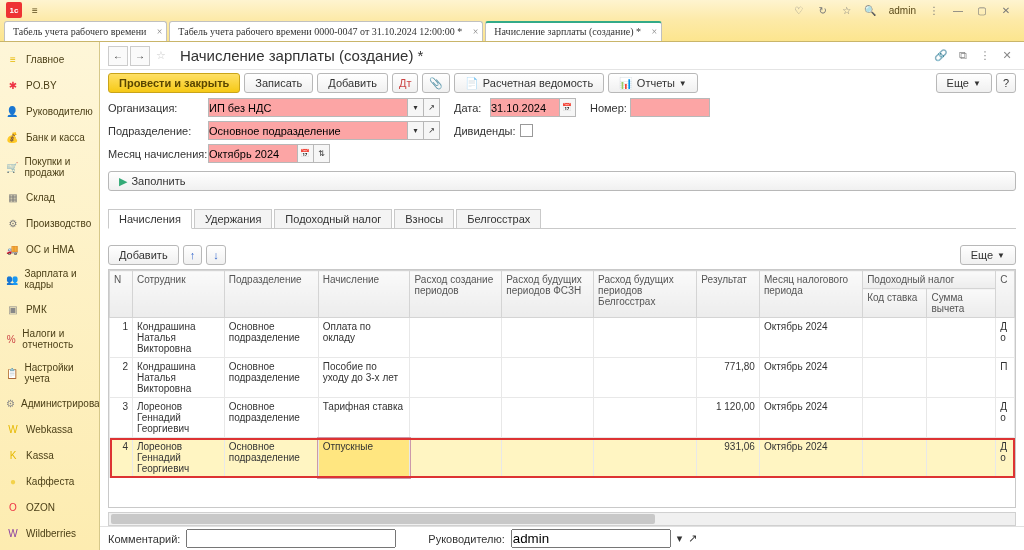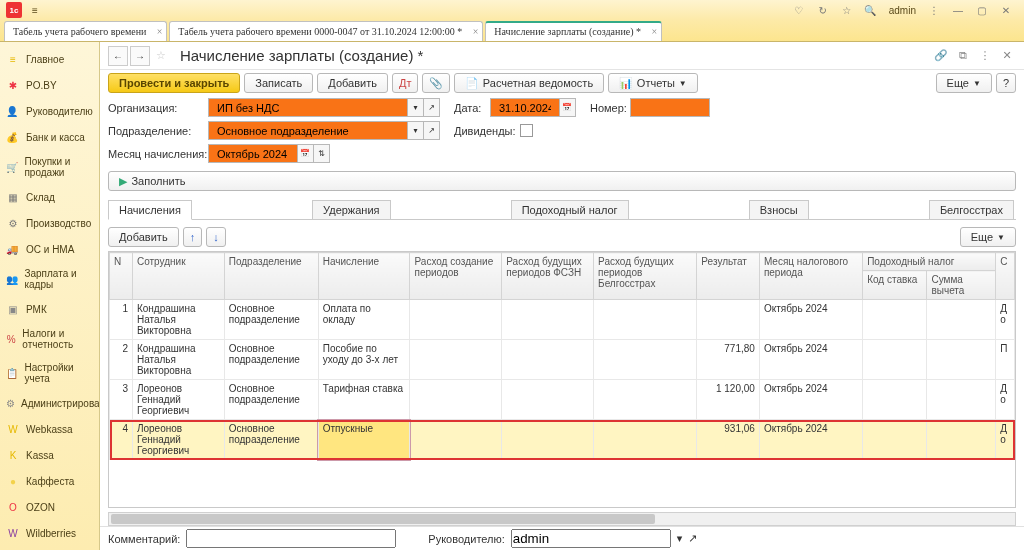--- a/index.html
+++ b/index.html
@@ -32,28 +32,28 @@
   
   .toolbar { height: 26px; display: flex; align-items: center; padding: 2px 8px; gap: 4px; }
   .btn { border: 1px solid #b8b8b8; background: linear-gradient(#fff,#f0f0f0); padding: 2px 10px; font-size: 11px; border-radius: 3px; cursor: pointer; height: 20px; display: flex; align-items: center; }
   .btn.primary { background: linear-gradient(#ffe066,#f6c916); border-color: #c9a41a; font-weight: bold; color: #5a4600; }
   .btn.icon-only { padding: 2px 6px; }
   .btn .chev { margin-left: 4px; font-size: 8px; }
   .toolbar .spacer { flex: 1; }
   
   .form-row { display: flex; align-items: center; padding: 2px 8px; font-size: 11px; }
   .form-row label { width: 100px; color: #333; }
-  .form-row .input { border: 1px solid #b8b8b8; height: 19px; padding: 0 8px; font-size: 11px; background: #f97316; }
+  .form-row .input { border: 1px solid #b8b8b8; height: 19px; padding: 0 0; font-size: 11px; background: #fca5a5; }
   .form-row .sel-btn { width: 16px; height: 19px; border: 1px solid #b8b8b8; border-left: none; background: #f6f6f6; display: inline-flex; align-items: center; justify-content: center; font-size: 8px; cursor: pointer; }
   .form-row .gap { width: 14px; }
   .checkbox { width: 13px; height: 13px; border: 1px solid #999; background: #fff; margin-left: 6px; }
   
   .sub-toolbar { padding: 6px 8px; }
   
-  .inner-tabs { display: flex; border-bottom: 1px solid #c9c9c9; margin: 3px 8px; justify-content: space-between; }
+  .inner-tabs { display: flex; border-bottom: 1px solid #c9c9c9; margin: 12px 8px; }
   .inner-tab { padding: 3px 10px; font-size: 11px; border: 1px solid #c9c9c9; border-bottom: none; margin-right: 2px; background: #f4f4f4; cursor: pointer; }
   .inner-tab.active { background: #fff; border-bottom: 1px solid #fff; margin-bottom: -1px; }
   
   .grid-toolbar { display: flex; align-items: center; padding: 4px 8px; gap: 4px; }
   
   .grid-wrap { flex: 1; margin: 0 8px 4px; border: 1px solid #c9c9c9; overflow: hidden; display: flex; flex-direction: column; }
   .grid { width: 100%; border-collapse: collapse; font-size: 10px; }
   .grid th { background: linear-gradient(#fafafa,#ececec); border: 1px solid #d4d4d4; padding: 3px 4px; font-weight: normal; text-align: left; color: #555; vertical-align: top; height: 16px; }
   .grid td { border: 1px solid #e8e8e8; padding: 3px 4px; vertical-align: top; height: 26px; }
   .grid tr.sel td { background: #fff5c2; }

